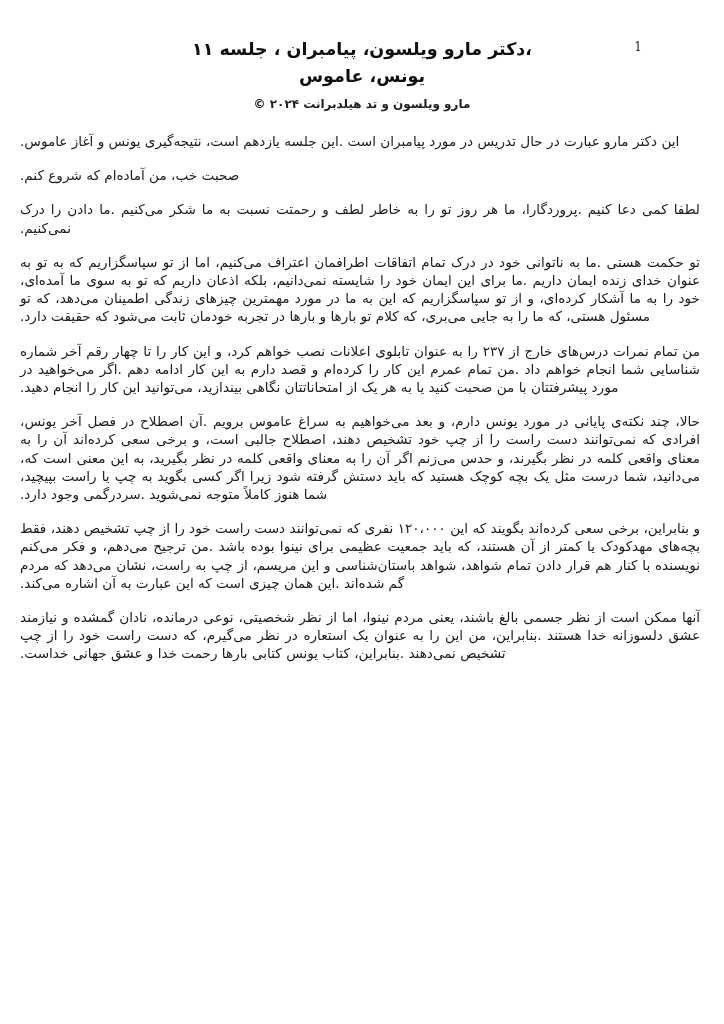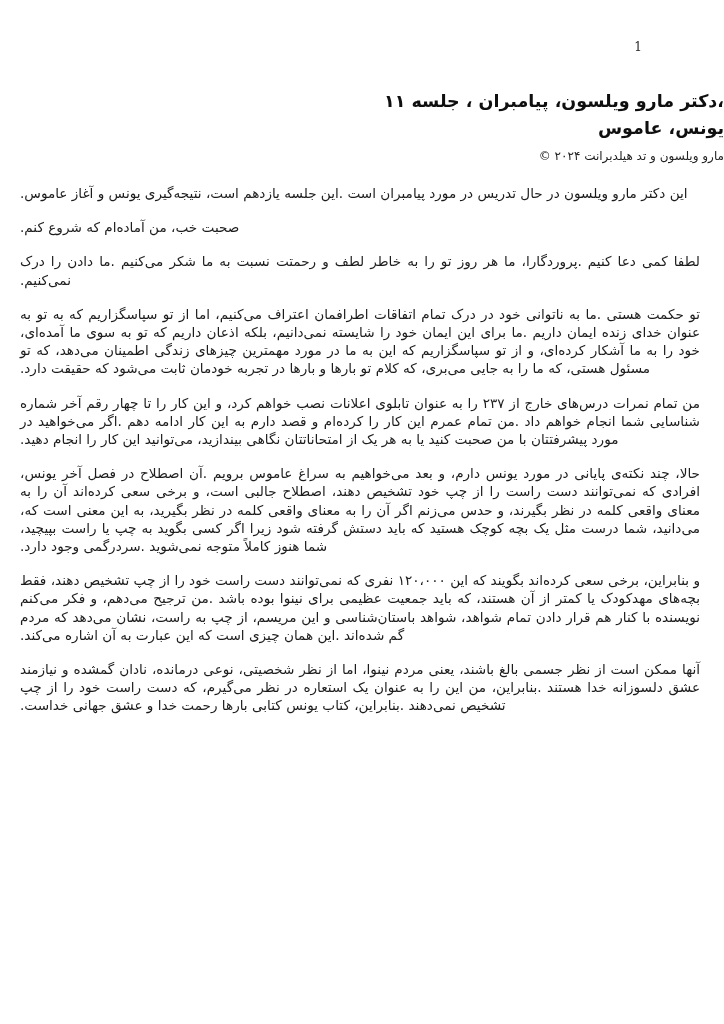--- a/index.html
+++ b/index.html
@@ -19,31 +19,32 @@
   .page-number {
     position: absolute;
     top: 40px;
     right: 82px;
     font-family: "DejaVu Serif", serif;
     font-size: 12px;
     color: #2a2a2a;
   }
   .doc-header {
     direction: rtl;
-    padding-top: 88px;
+    text-align: center;
+    padding-top: 36px;
   }
   .title-line {
     font-size: 17.5px;
     font-weight: 700;
     line-height: 27px;
     color: #0f0f0f;
   }
   .copyright-line {
     font-size: 12px;
-    font-weight: 400;
+    font-weight: 700;
     margin-top: 7px;
     color: #222222;
   }
   .body-text {
     direction: rtl;
     padding: 21px 24px 0 20px;
     font-size: 13.6px;
     line-height: 18.2px;
     text-align: justify;
     text-align-last: left;
@@ -60,21 +61,21 @@
 
   <div class="page-number">1</div>
 
   <div class="doc-header">
     <div class="title-line">،دکتر مارو ویلسون، پیامبران ، جلسه ۱۱</div>
     <div class="title-line">یونس، عاموس</div>
     <div class="copyright-line">مارو ویلسون و تد هیلدبرانت ۲۰۲۴ ©</div>
   </div>
 
   <div class="body-text">
-    <p>این دکتر مارو ویلسون در حال تدریس در مورد پیامبران است .این جلسه یازدهم است، نتیجه‌گیری یونس و آغاز عاموس.</p>
+    <p>این دکتر مارو عبارت در حال تدریس در مورد پیامبران است .این جلسه یازدهم است، نتیجه‌گیری یونس و آغاز عاموس.</p>
     <p>صحبت خب، من آماده‌ام که شروع کنم.</p>
     <p>لطفا کمی دعا کنیم .پروردگارا، ما هر روز تو را به خاطر لطف و رحمتت نسبت به ما شکر می‌کنیم .ما دادن را درک نمی‌کنیم.</p>
     <p>تو حکمت هستی .ما به ناتوانی خود در درک تمام اتفاقات اطرافمان اعتراف می‌کنیم، اما از تو سپاسگزاریم که به تو به عنوان خدای زنده ایمان داریم .ما برای این ایمان خود را شایسته نمی‌دانیم، بلکه اذعان داریم که تو به سوی ما آمده‌ای، خود را به ما آشکار کرده‌ای، و از تو سپاسگزاریم که این به ما در مورد مهمترین چیزهای زندگی اطمینان می‌دهد، که تو مسئول هستی، که ما را به جایی می‌بری، که کلام تو بارها و بارها در تجربه خودمان ثابت می‌شود که حقیقت دارد.</p>
     <p>من تمام نمرات درس‌های خارج از ۲۳۷ را به عنوان تابلوی اعلانات نصب خواهم کرد، و این کار را تا چهار رقم آخر شماره شناسایی شما انجام خواهم داد .من تمام عمرم این کار را کرده‌ام و قصد دارم به این کار ادامه دهم .اگر می‌خواهید در مورد پیشرفتتان با من صحبت کنید یا به هر یک از امتحاناتتان نگاهی بیندازید، می‌توانید این کار را انجام دهید.</p>
     <p>حالا، چند نکته‌ی پایانی در مورد یونس دارم، و بعد می‌خواهیم به سراغ عاموس برویم .آن اصطلاح در فصل آخر یونس، افرادی که نمی‌توانند دست راست را از چپ خود تشخیص دهند، اصطلاح جالبی است، و برخی سعی کرده‌اند آن را به معنای واقعی کلمه در نظر بگیرند، و حدس می‌زنم اگر آن را به معنای واقعی کلمه در نظر بگیرید، به این معنی است که، می‌دانید، شما درست مثل یک بچه کوچک هستید که باید دستش گرفته شود زیرا اگر کسی بگوید به چپ یا راست بپیچید، شما هنوز کاملاً متوجه نمی‌شوید .سردرگمی وجود دارد.</p>
     <p>و بنابراین، برخی سعی کرده‌اند بگویند که این ۱۲۰،۰۰۰ نفری که نمی‌توانند دست راست خود را از چپ تشخیص دهند، فقط بچه‌های مهدکودک یا کمتر از آن هستند، که باید جمعیت عظیمی برای نینوا بوده باشد .من ترجیح می‌دهم، و فکر می‌کنم نویسنده با کنار هم قرار دادن تمام شواهد، شواهد باستان‌شناسی و این مریسم، از چپ به راست، نشان می‌دهد که مردم گم شده‌اند .این همان چیزی است که این عبارت به آن اشاره می‌کند.</p>
     <p>آنها ممکن است از نظر جسمی بالغ باشند، یعنی مردم نینوا، اما از نظر شخصیتی، نوعی درمانده، نادان گمشده و نیازمند عشق دلسوزانه خدا هستند .بنابراین، من این را به عنوان یک استعاره در نظر می‌گیرم، که دست راست خود را از چپ تشخیص نمی‌دهند .بنابراین، کتاب یونس کتابی بارها رحمت خدا و عشق جهانی خداست.</p>
   </div>
 
 </div>

